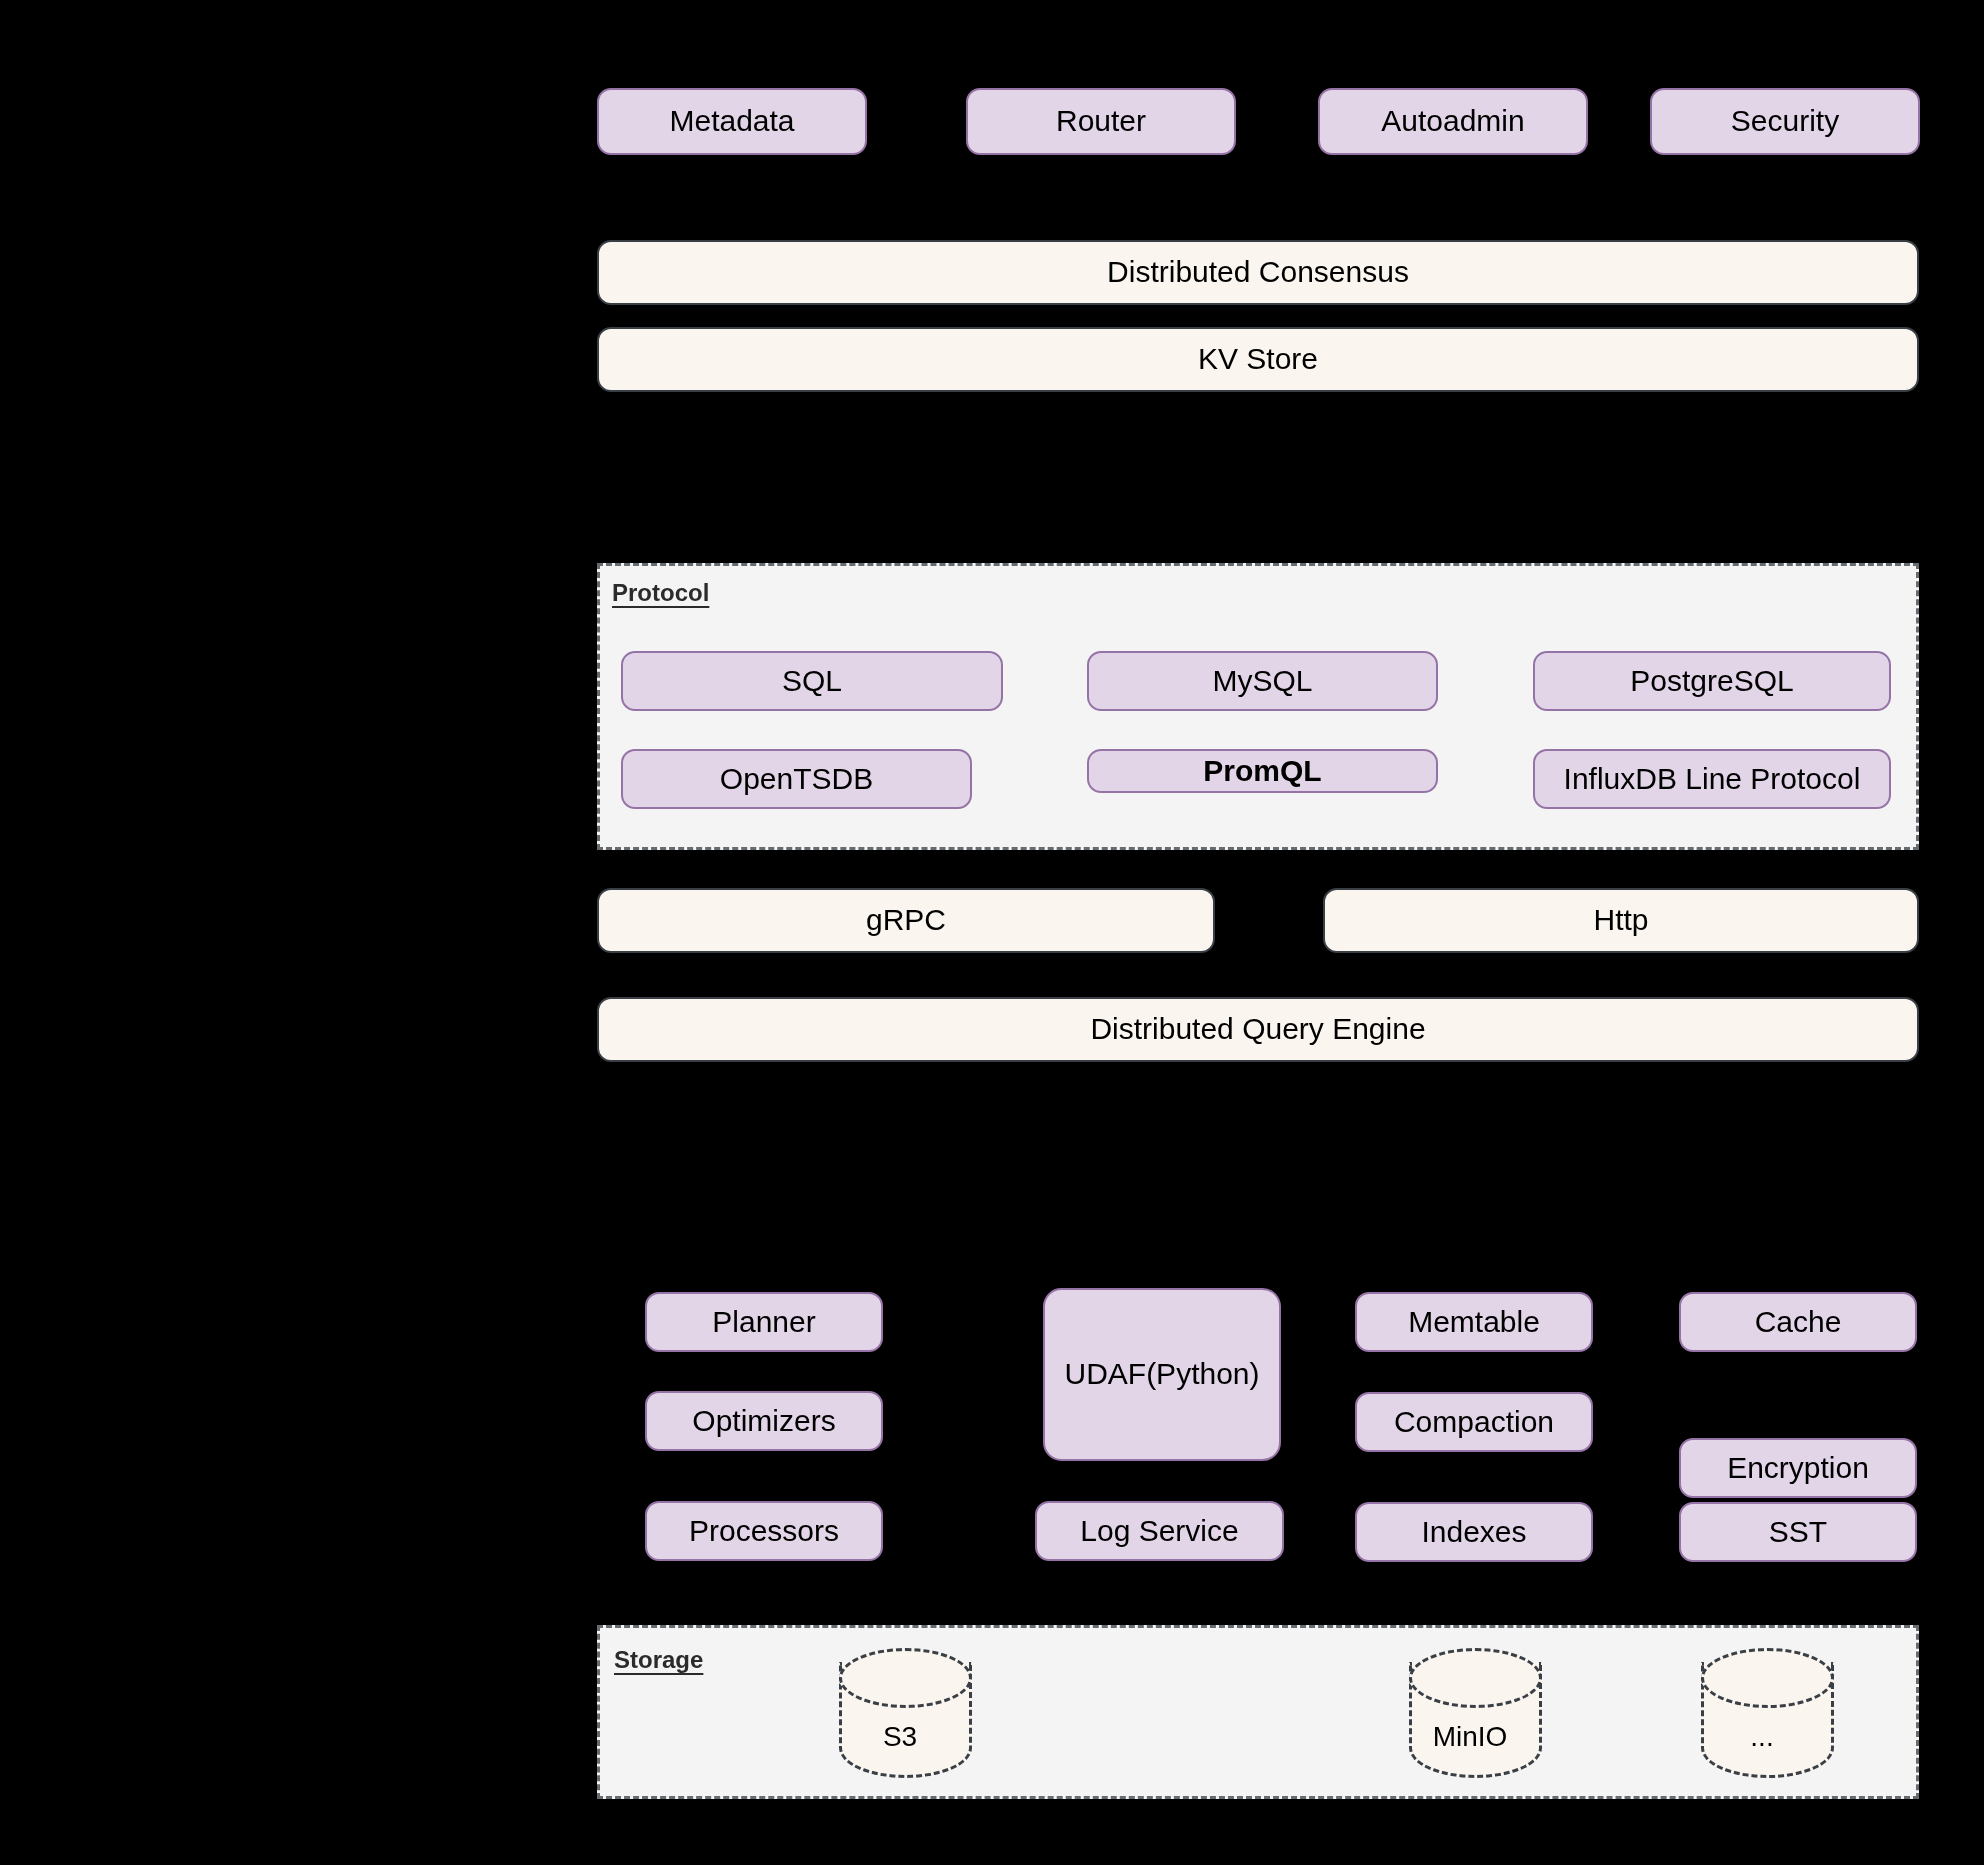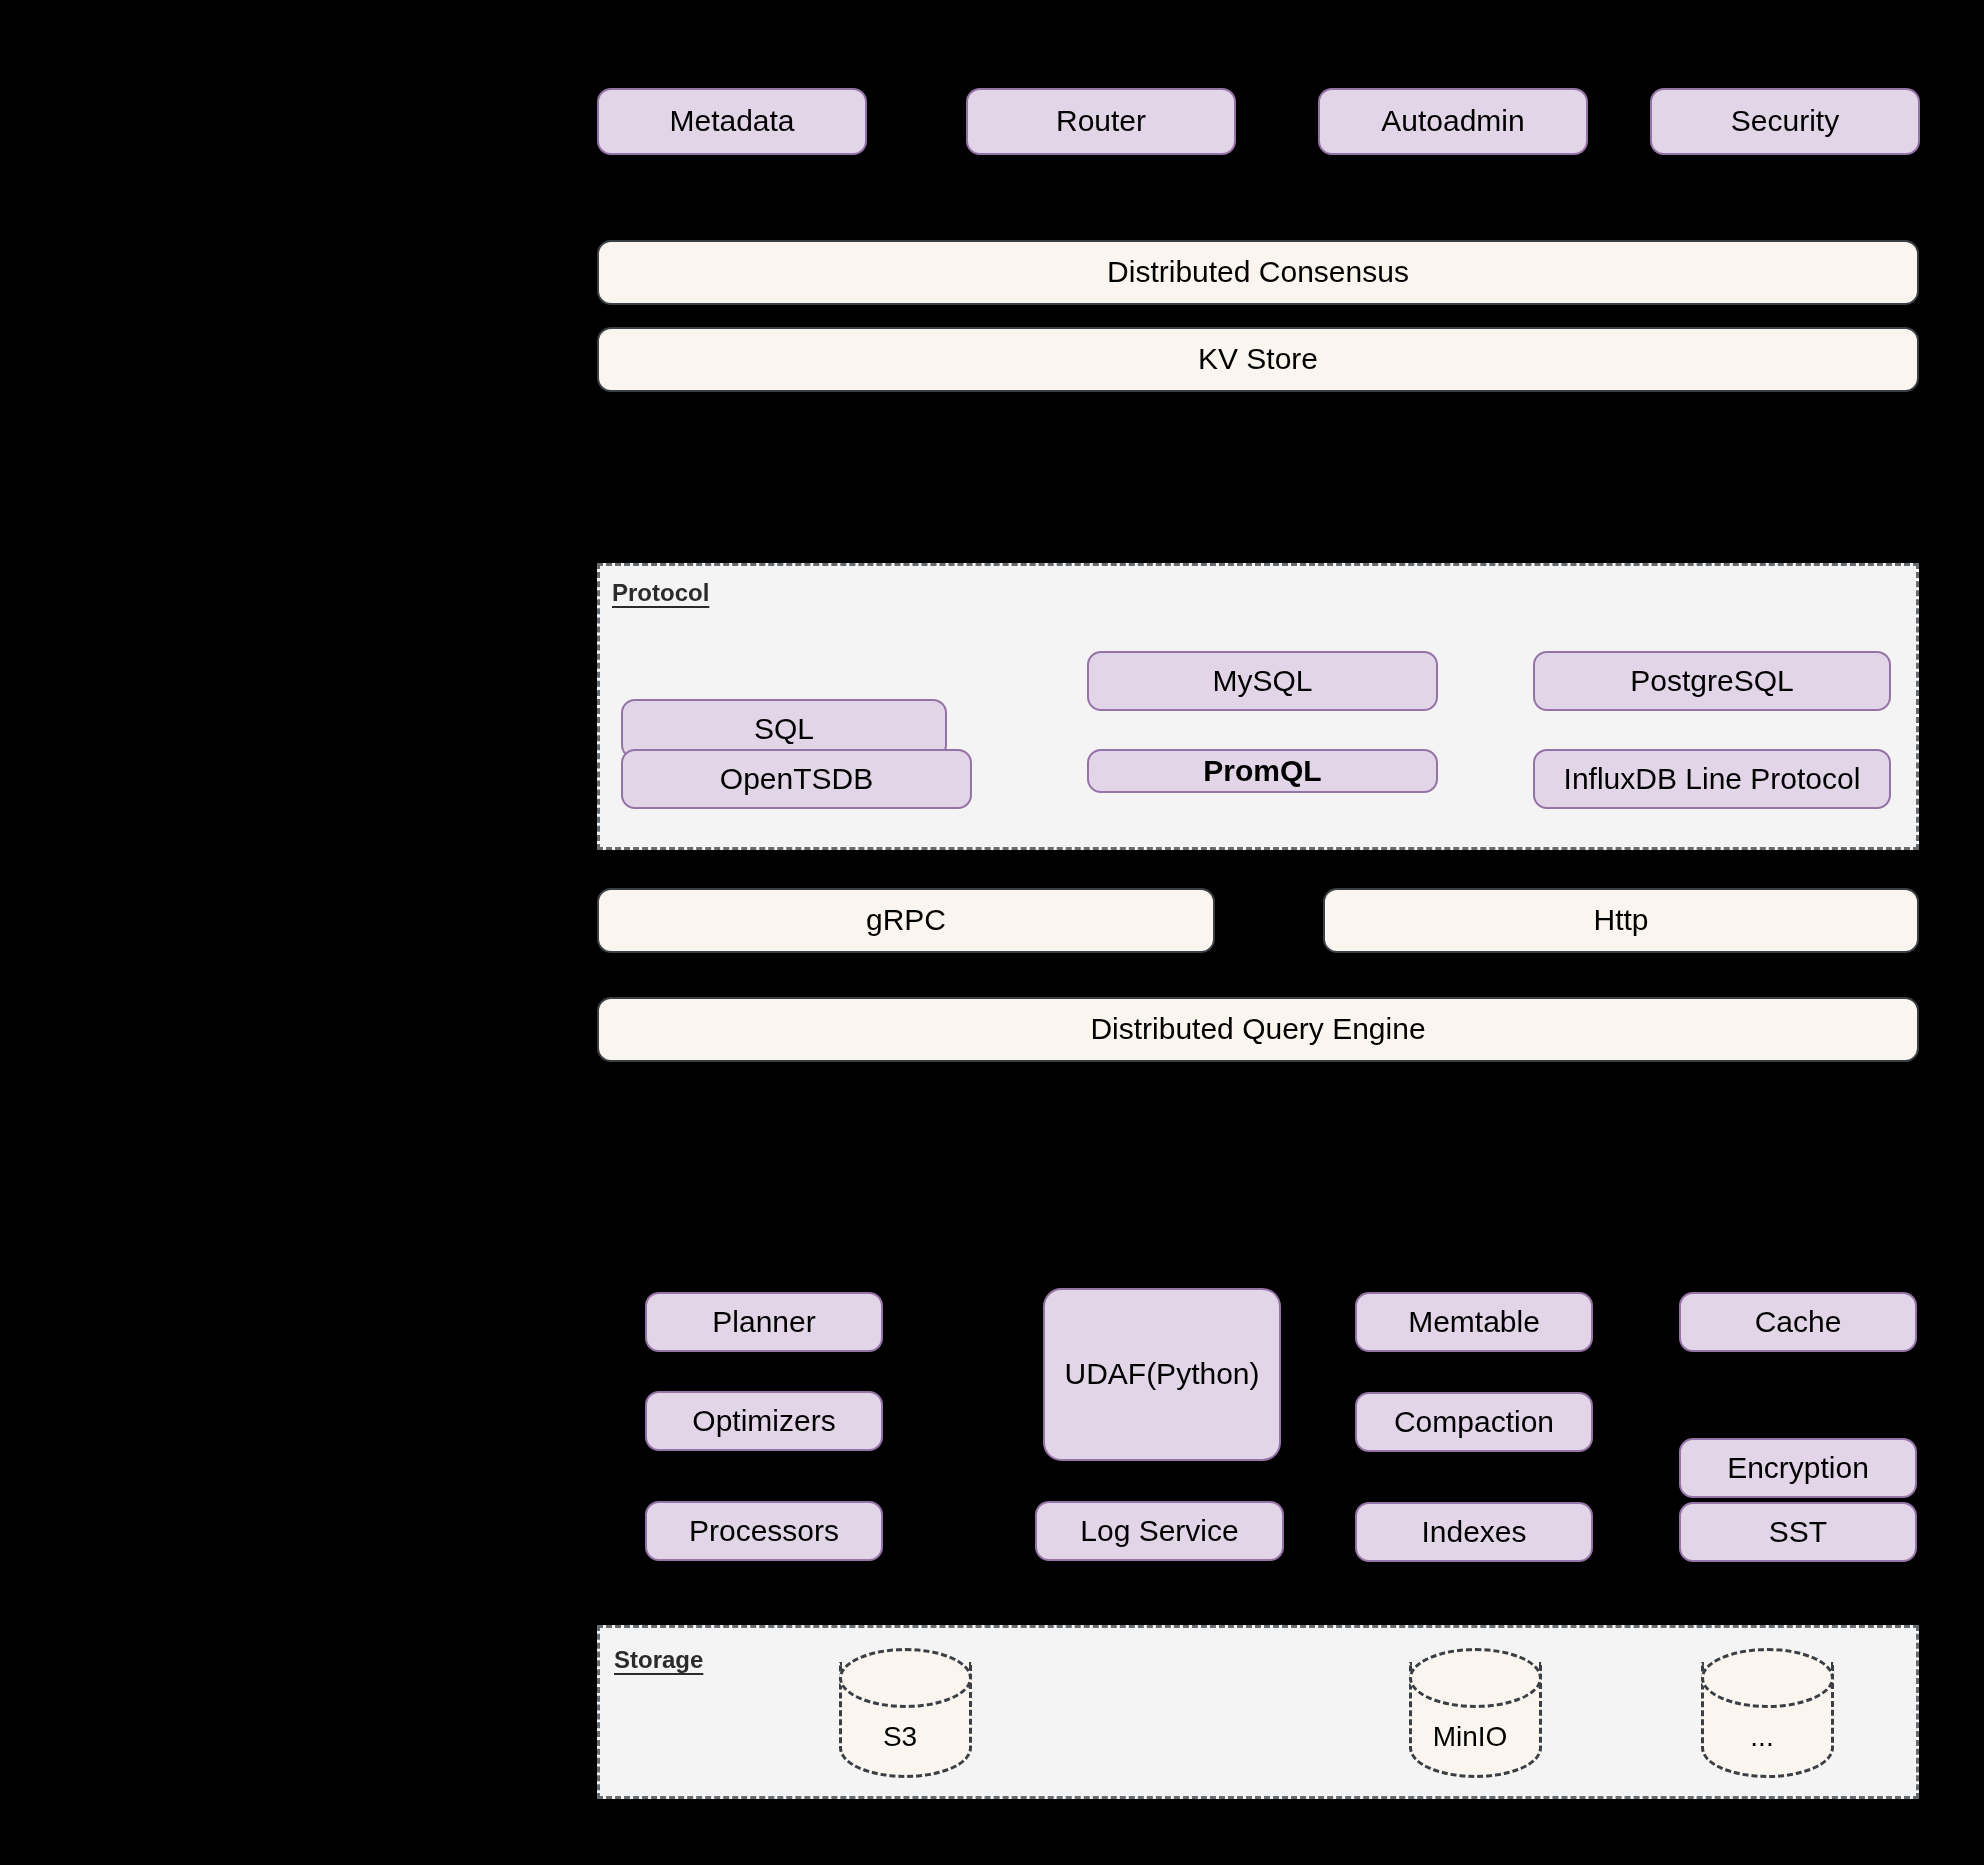--- a/index.html
+++ b/index.html
@@ -130,21 +130,21 @@
   </div>
 
   <div class="node n-cream" style="left:597px; top:327px; width:1322px; height:65px;">
     <span>KV Store</span>
   </div>
 
   <div class="group" style="left:597px; top:563px; width:1322px; height:287px;">
   </div>
   <div class="group-title" style="left:612px; top:579px;">Protocol</div>
 
-  <div class="node n-purple" style="left:621px; top:651px; width:326px; height:60px;margin-top:48px;">
+  <div class="node n-purple" style="left:621px; top:651px; width:382px; height:60px;">
     <span>SQL</span>
   </div>
   <div class="node n-purple" style="left:1087px; top:651px; width:351px; height:60px;">
     <span>MySQL</span>
   </div>
   <div class="node n-purple" style="left:1533px; top:651px; width:358px; height:60px;">
     <span>PostgreSQL</span>
   </div>
 
   <div class="node n-purple" style="left:621px; top:749px; width:351px; height:60px;">

